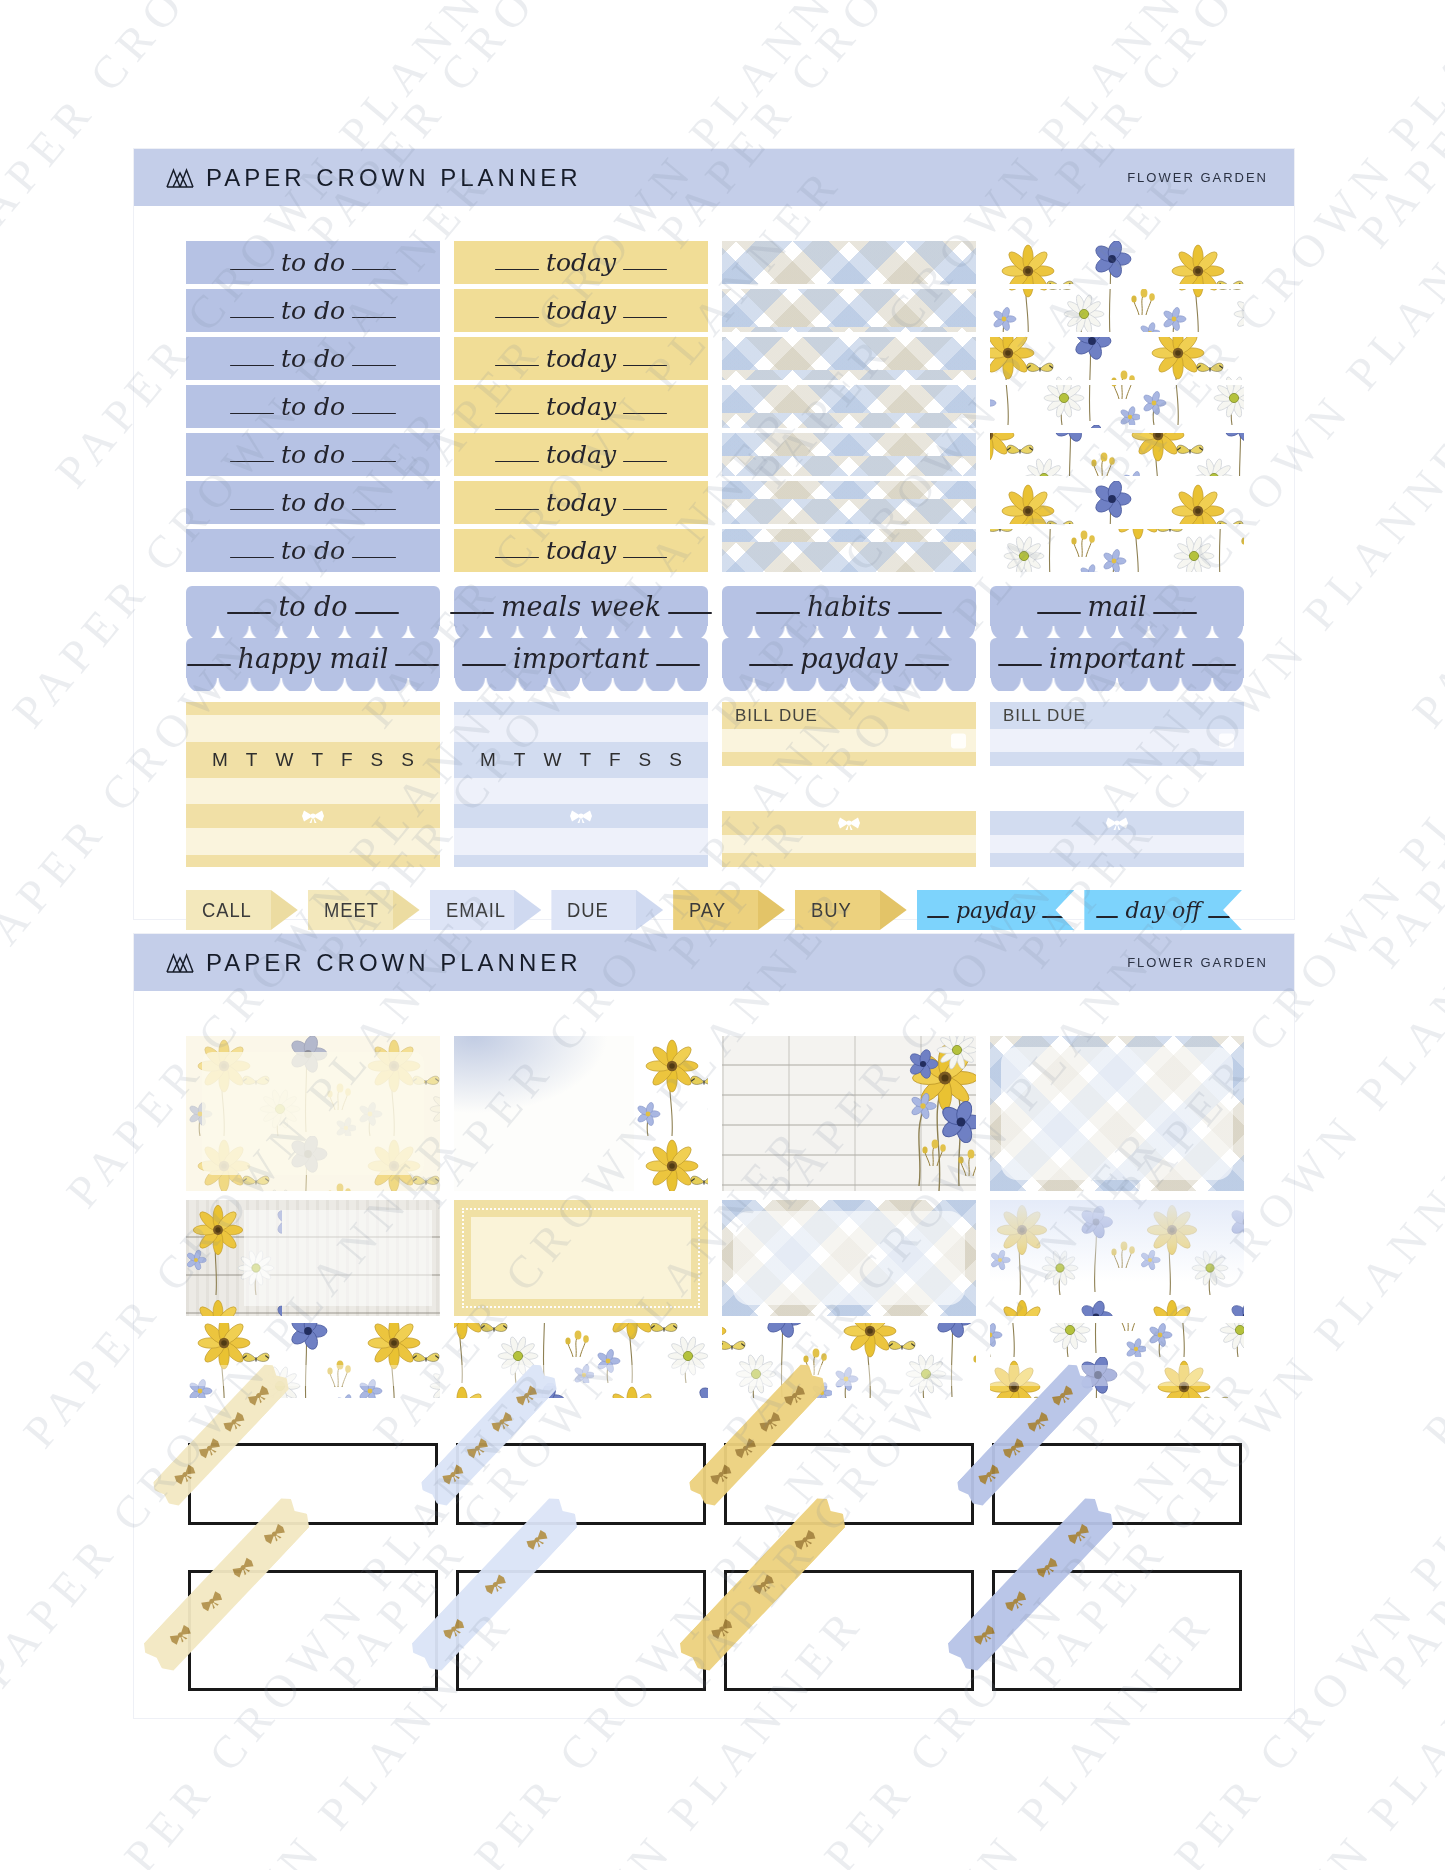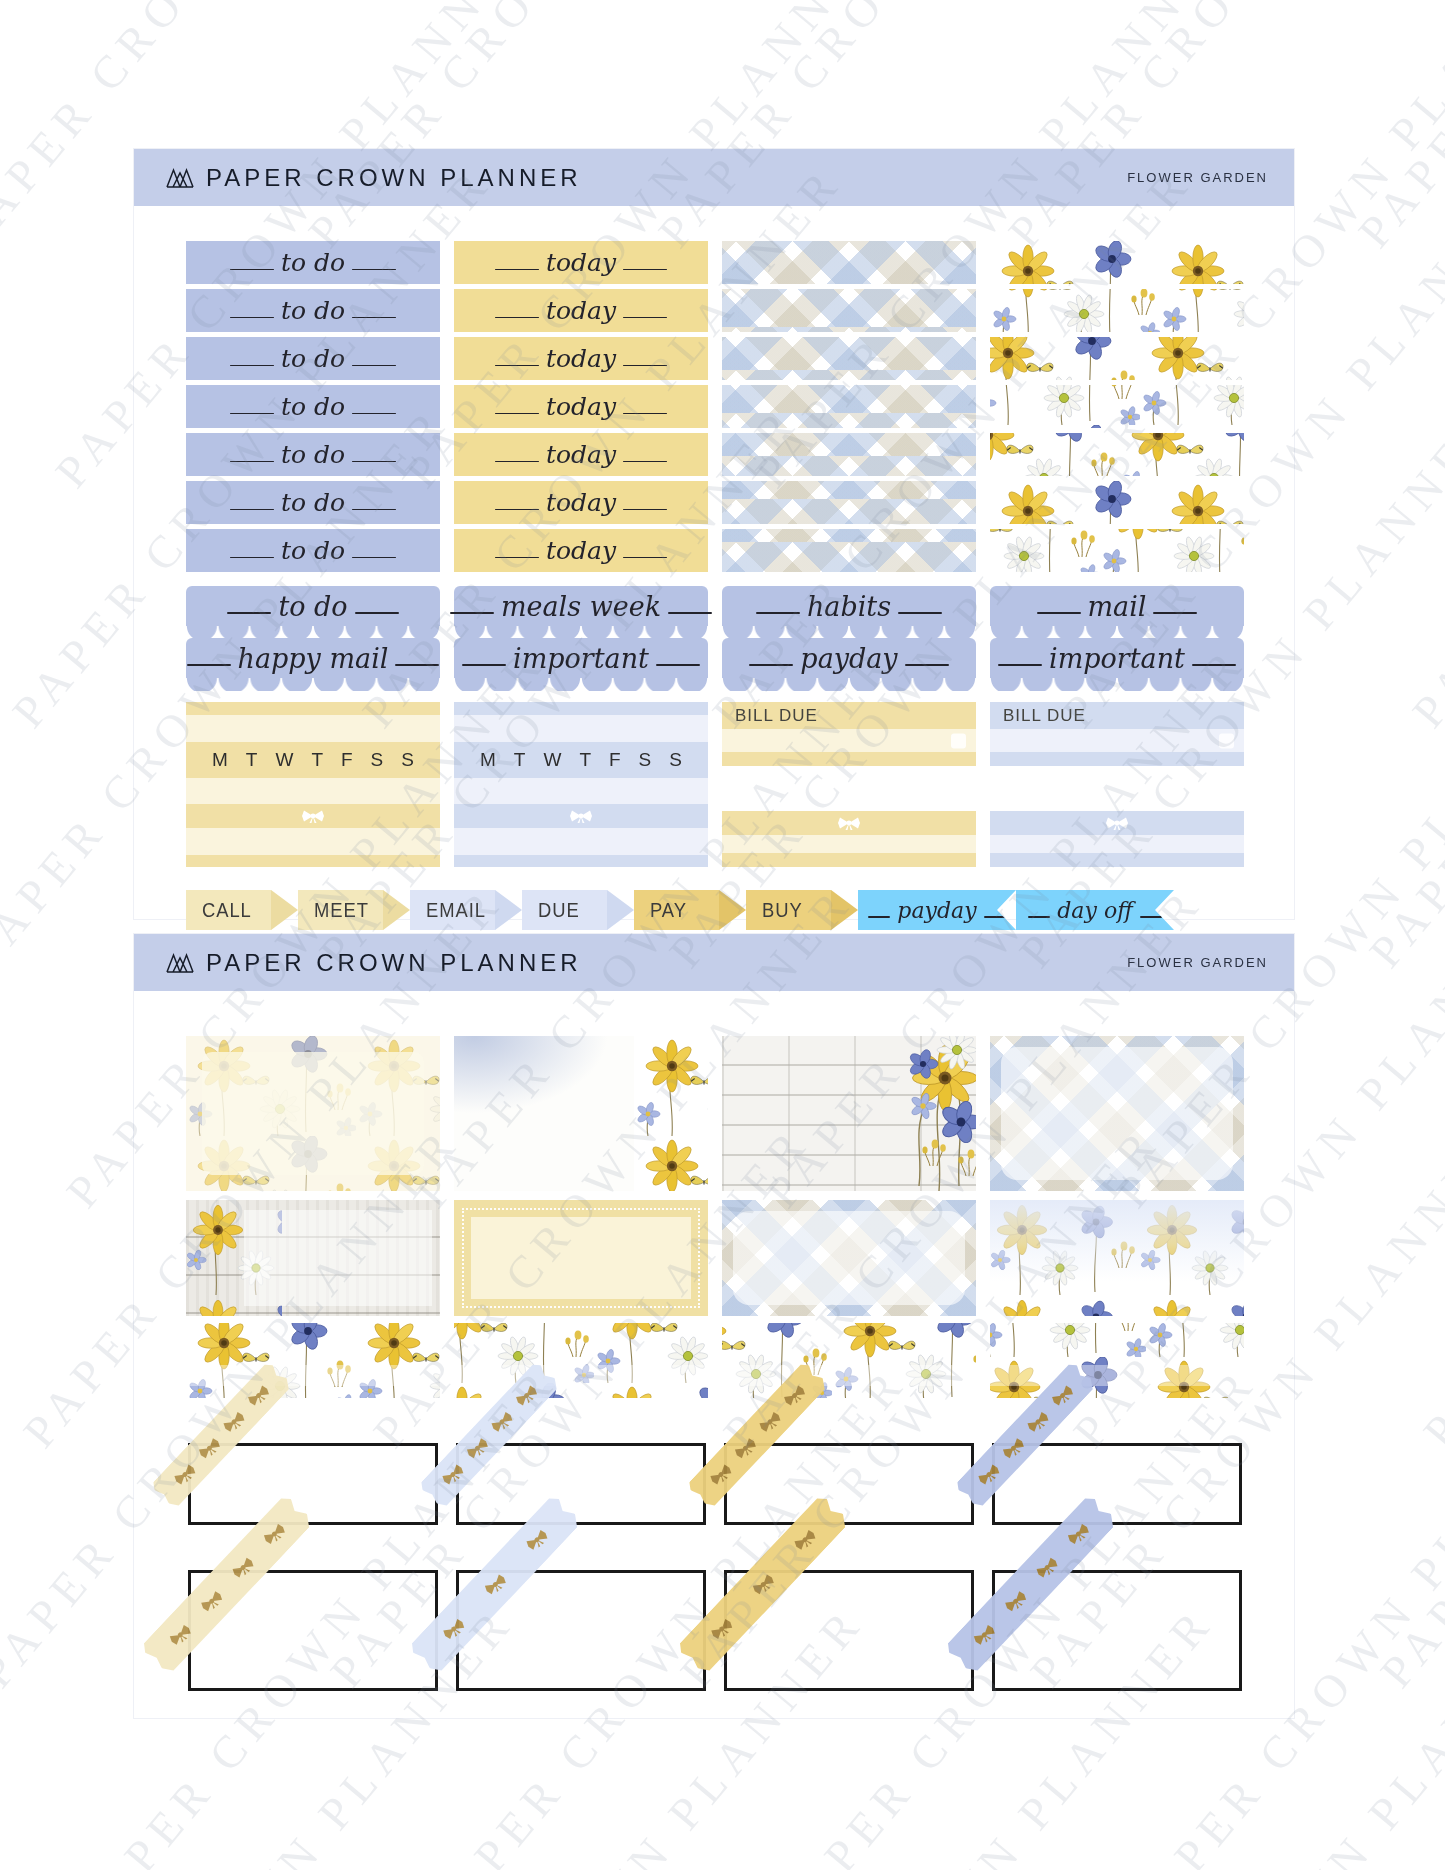--- a/index.html
+++ b/index.html
@@ -81,21 +81,21 @@
   .bd-col { display:flex; flex-direction:column; height:165px;gap:28px; }
   .billdue { height:78px; display:flex; flex-direction:column; }
   .bd-head { height:27px; display:flex; align-items:center; padding:0 13px; font-size:17px; letter-spacing:1px; color:#44443f; }
   .bd-mid { flex:1; position:relative; }
   .bd-check { position:absolute; right:10px; top:50%; transform:translateY(-50%); width:15px; height:15px; background:rgba(255,255,255,.85); border-radius:3px; }
   .bd-bot { height:14px; }
   .bowbox { margin-top:17px; height:68px; display:flex; flex-direction:column; }
   .bb-head { height:24px; display:flex; align-items:center; justify-content:center; }
 
   
-  .flags-row { margin-top:23px; display:flex; height:40px; }
+  .flags-row { margin-top:23px; display:flex; gap:10px; height:40px; }
   .flag { width:112px; display:flex; align-items:center; padding-left:16px; font-size:20px; letter-spacing:1px; color:#3b3b3b; clip-path:polygon(0 0, 76% 0, 100% 50%, 76% 100%, 0 100%); }
   .flag span { transform:scaleX(.92); transform-origin:left; }
   .flag.cream { background:linear-gradient(90deg,#f3e8bc 0 76%, #ecdca1 76%); }
   .flag.blue  { background:linear-gradient(90deg,#dde4f6 0 76%, #cfd9f0 76%); }
   .flag.gold  { background:linear-gradient(90deg,#ecd17e 0 76%, #e3c468 76%); }
   .script-flag { width:158px; background:#7dd3fc; display:flex; align-items:center; justify-content:center; clip-path:polygon(0 0, 100% 0, 88% 50%, 100% 100%, 0 100%); }
   .script-flag .script { font-size:22px; }
   .script-flag .script::before, .script-flag .script::after { width:22px; }
 
   

